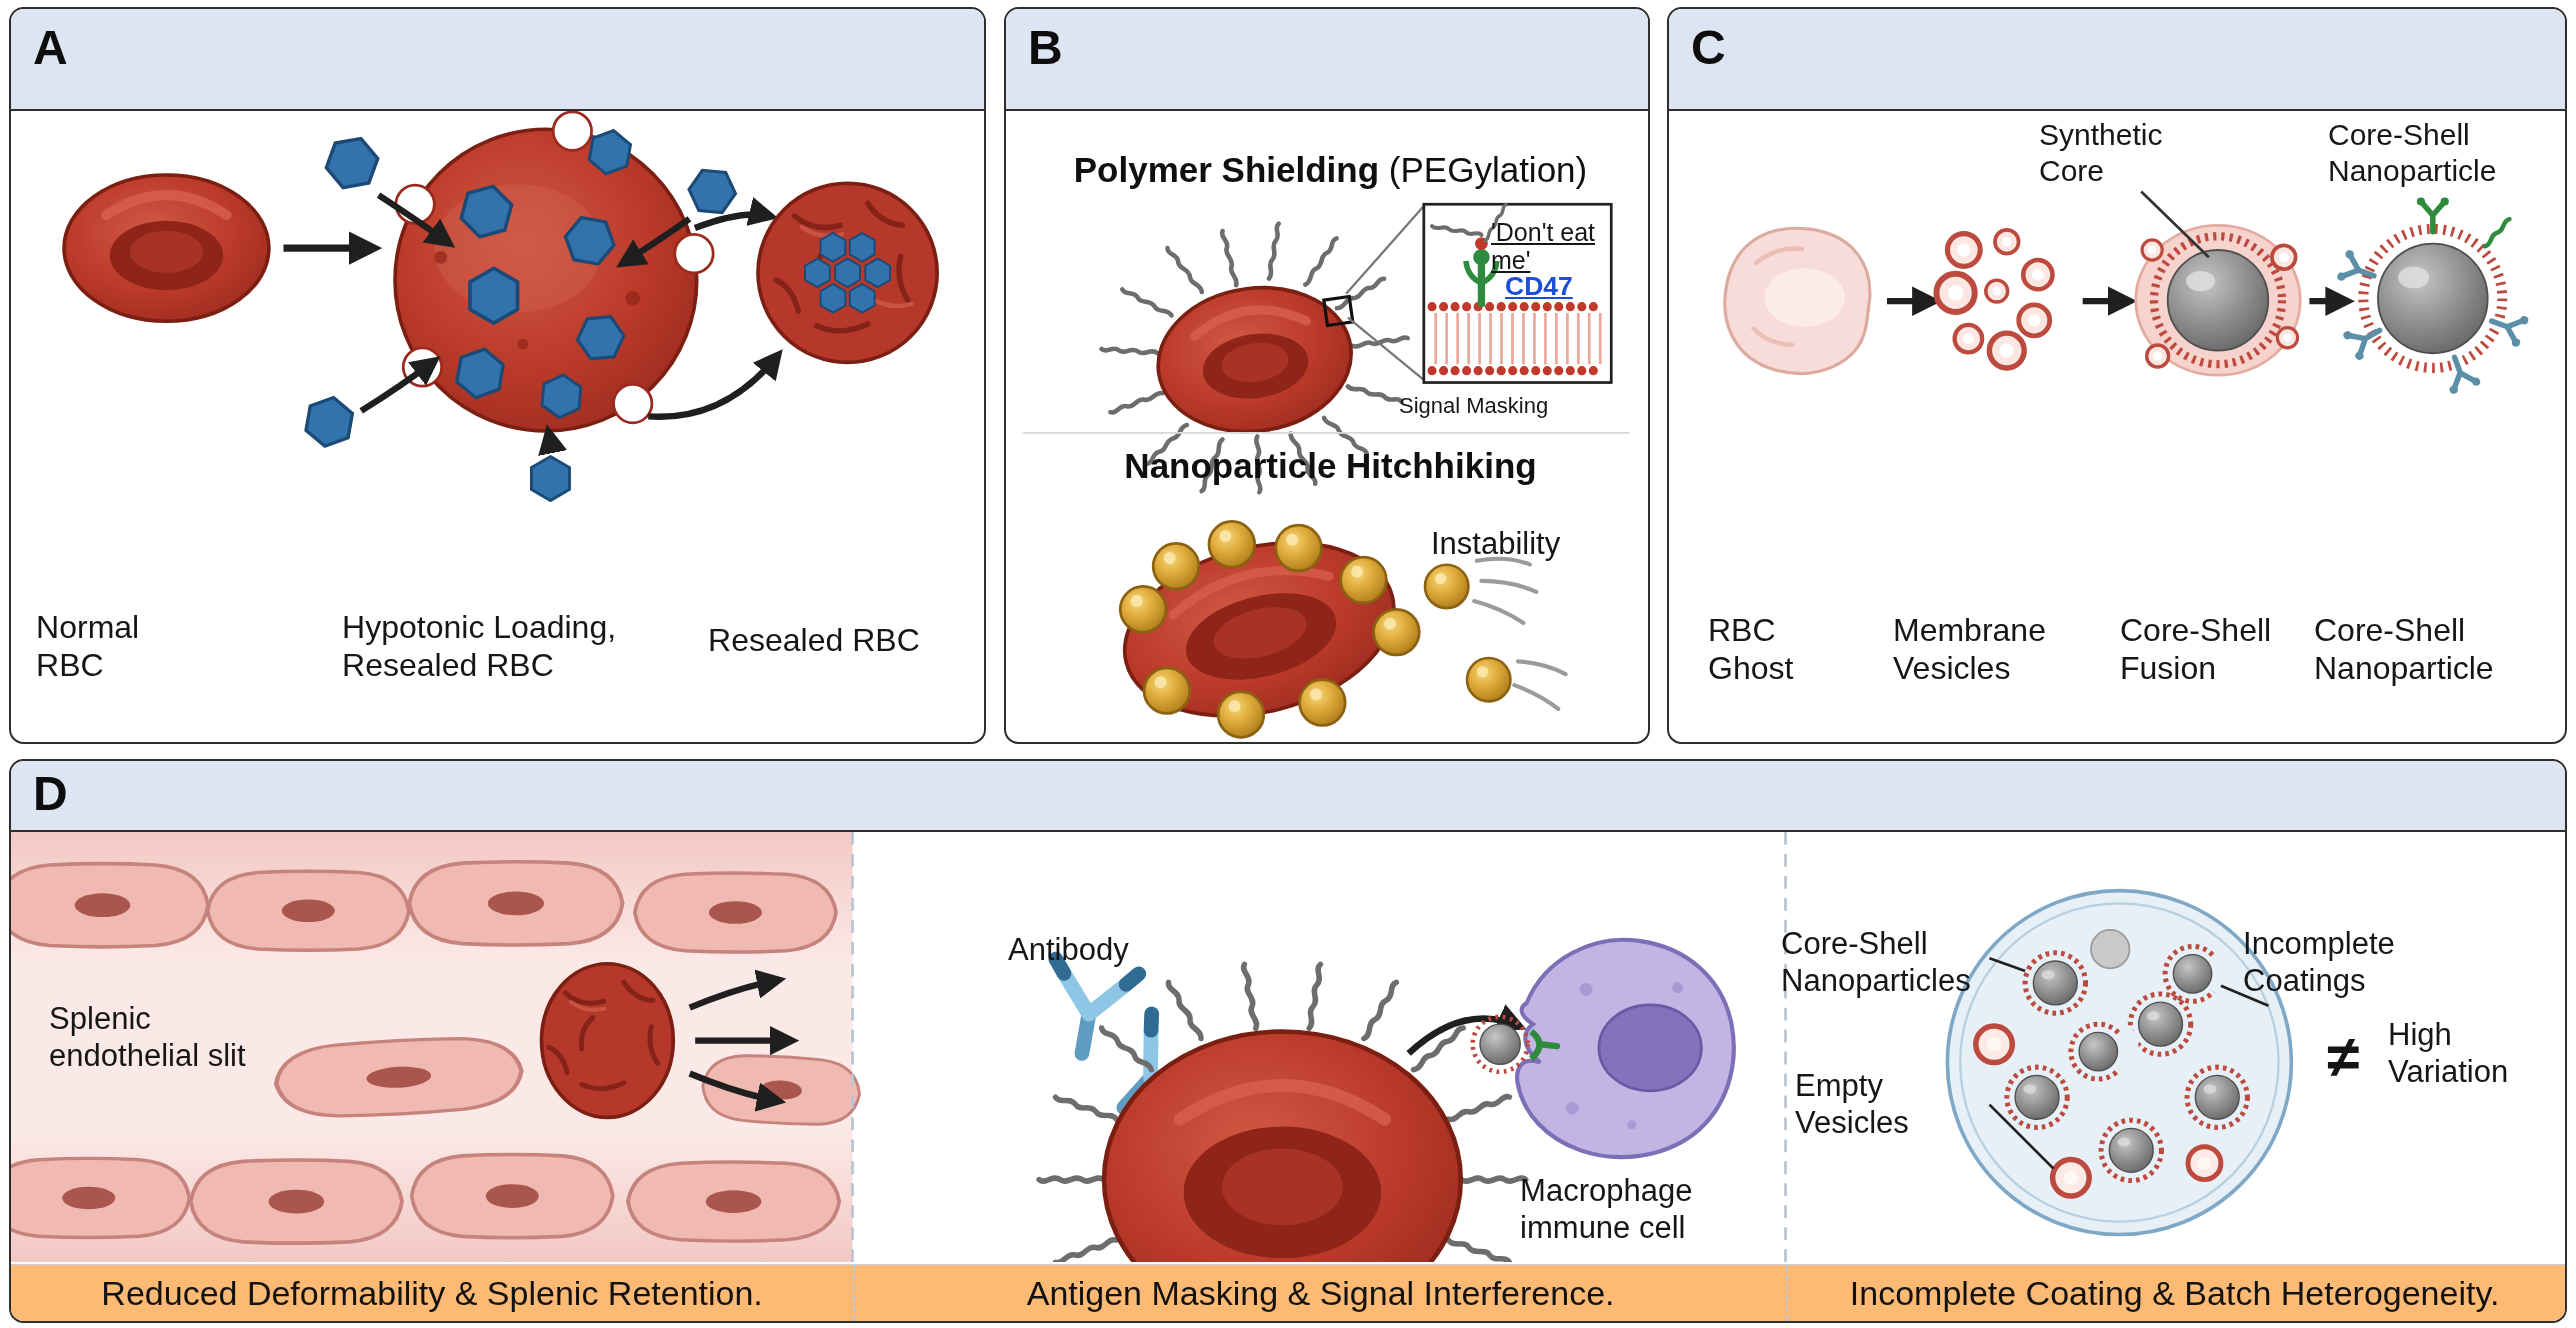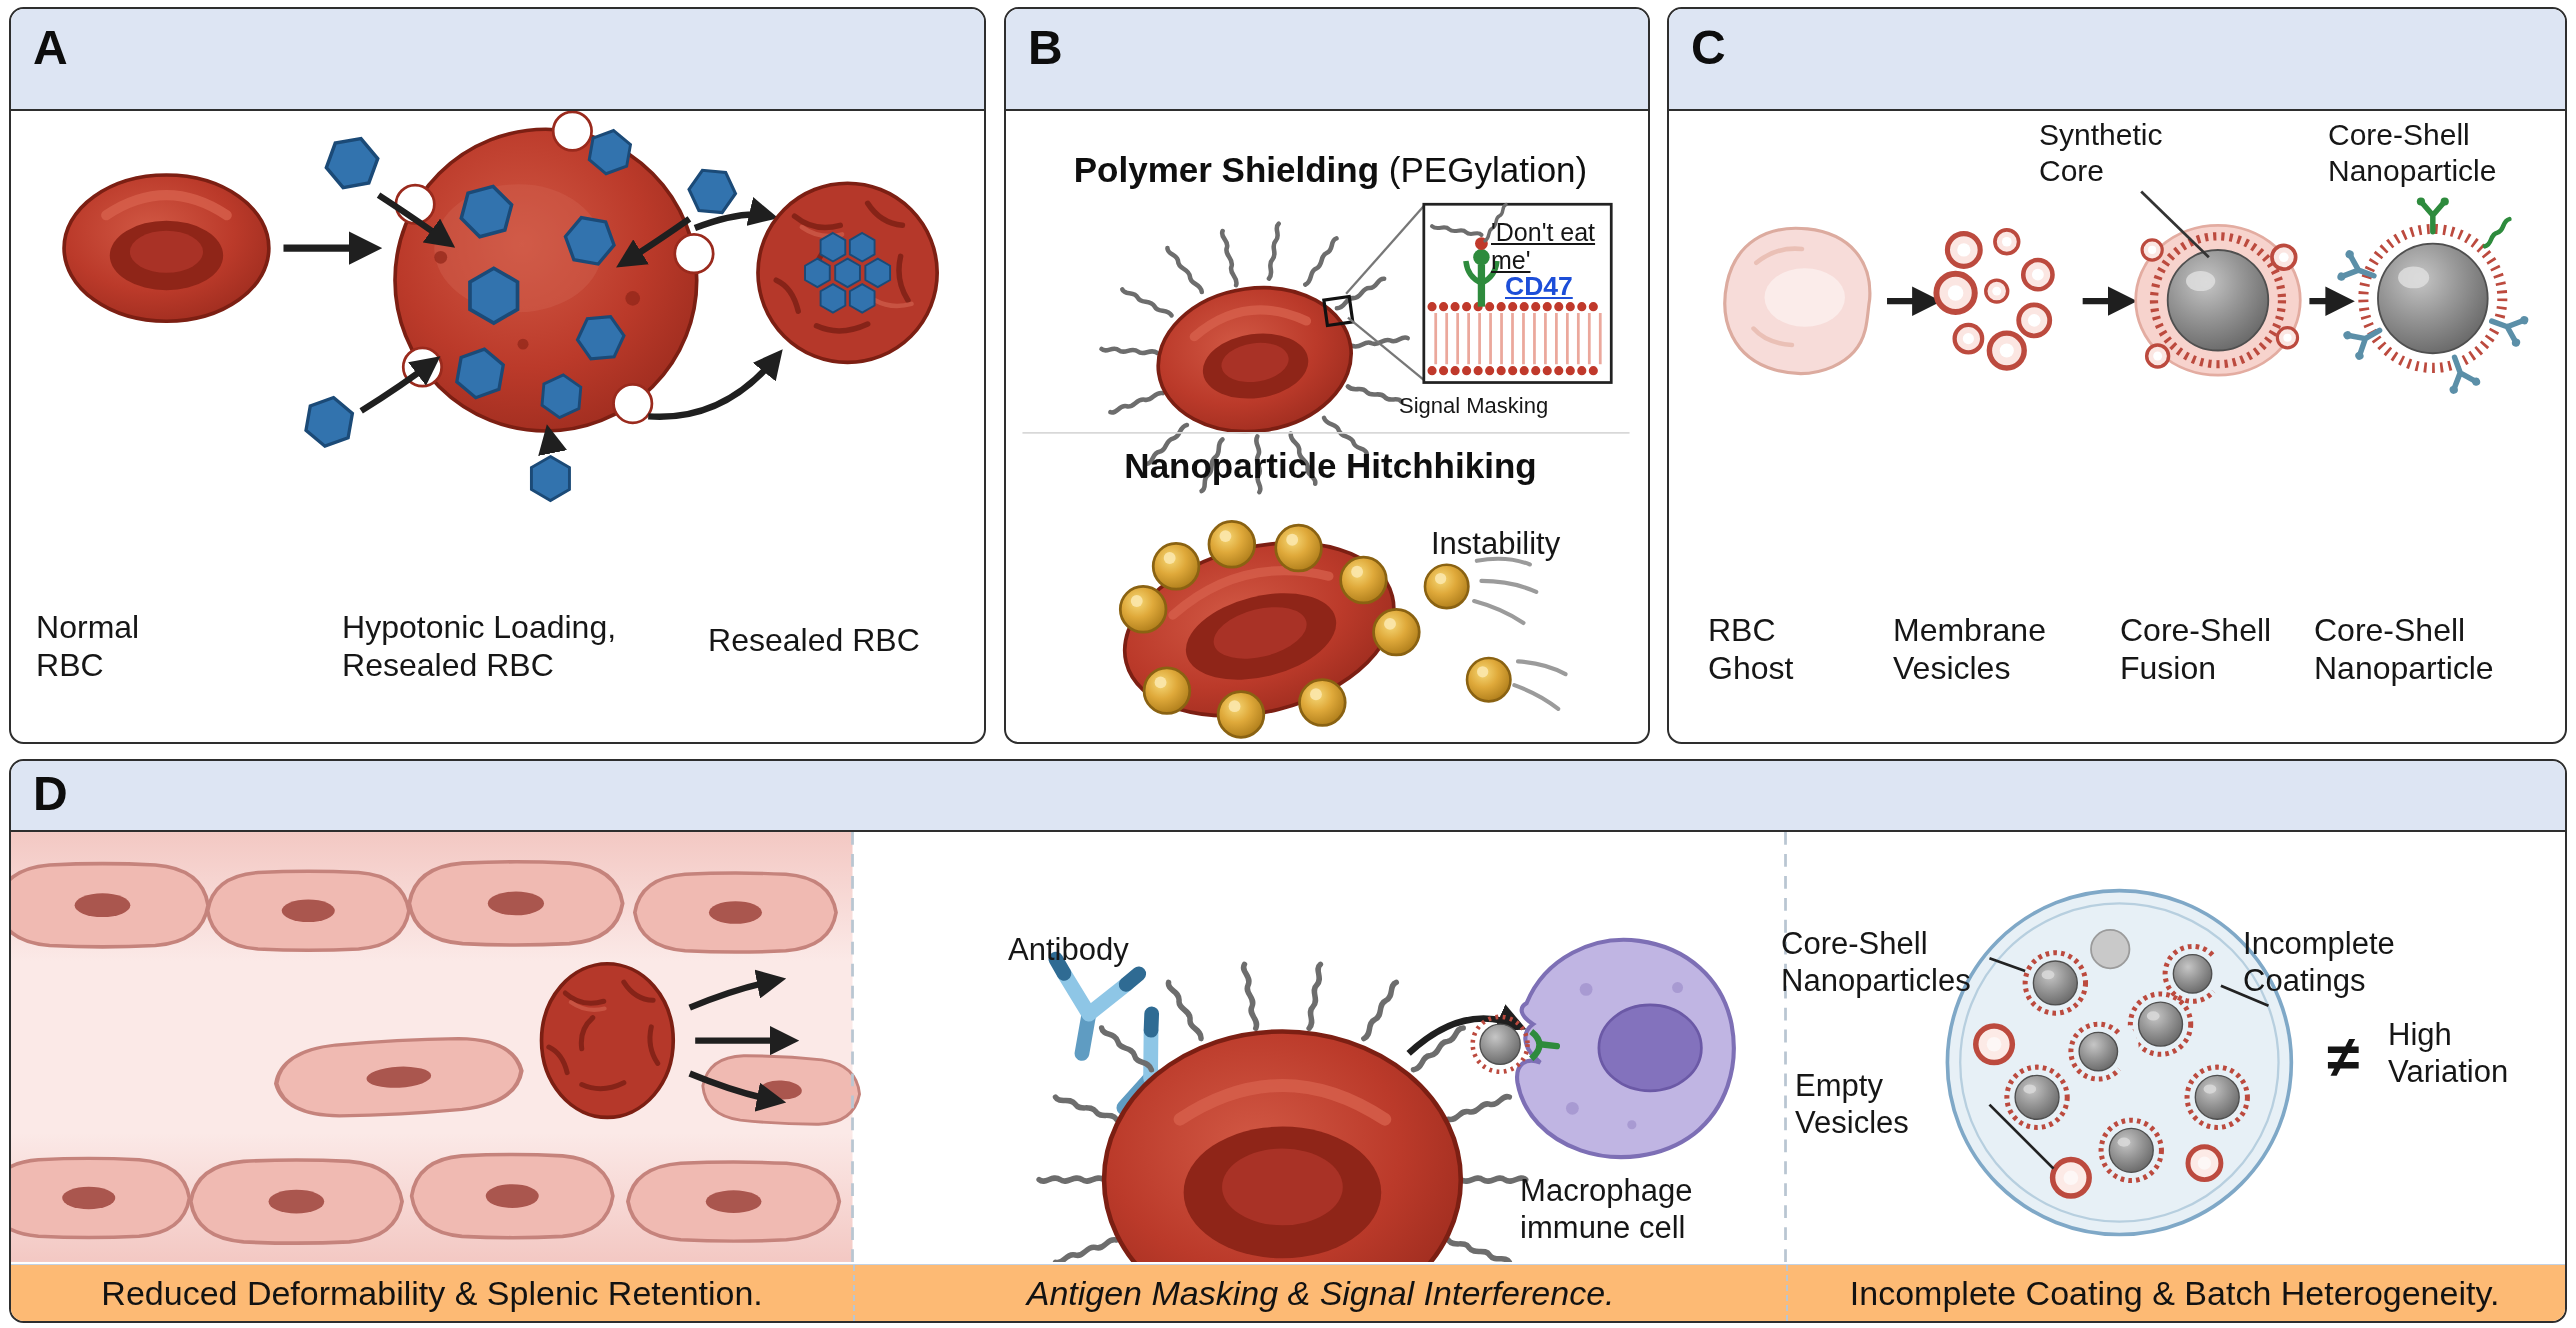--- a/index.html
+++ b/index.html
@@ -14,21 +14,21 @@
   .art{position:absolute;}
   .lbl{position:absolute;white-space:pre-line;font-size:32px;line-height:1.18;color:#161616;}
   .sm{font-size:25px;line-height:1.12;text-decoration:underline;}
   .bold{font-weight:700;}
   .green{color:#1d4ed8;font-weight:700;}
   .title{position:absolute;left:0;right:0;text-align:center;font-size:35px;color:#0f0f0f;margin-left:7px;}
   .neq{position:absolute;font-size:59px;font-weight:700;color:#141414;line-height:1;}
   .caption-row{position:absolute;left:0;right:0;bottom:0;height:57px;background:#fdba74;display:flex;border-top:1.8px solid #c2d2e4;}
   .cap{display:flex;align-items:center;justify-content:center;font-size:34px;color:#121212;}
   .cap1{width:842px;}
-  .cap2{width:933px;border-left:2.7px dashed #b9c6d2;font-style:italic;}
+  .cap2{width:933px;border-left:2.7px dashed #b9c6d2;}
   .cap3{width:775px;border-left:2.7px dashed #b9c6d2;}
 </style>
 </head>
 <body>
 
 <section class="panel" style="left:9.1px;top:7.3px;width:977px;height:737px">
   <div class="phead">
     <span class="pletter">A</span>
   </div>
   <svg class="art" style="left:0;top:102px" width="971" height="629" viewBox="0 0 1062 688">
@@ -460,20 +460,22 @@
       <use href="#vesD" transform="translate(2252,378)"></use>
       <use href="#vesD" transform="translate(2398,362) scale(0.9)"></use>
     </g>
     <g stroke="#222" stroke-width="3">
       <line x1="2163" y1="138" x2="2202" y2="152"></line>
       <line x1="2468" y1="190" x2="2416" y2="168"></line>
       <line x1="2163" y1="298" x2="2233" y2="368"></line>
     </g>
   </svg>
 
+  <div class="lbl" style="left:38px;top:240px;width:215px;font-size:31px">Splenic
+endothelial slit</div>
   <div class="lbl" style="left:997px;top:171px;width:183px;font-size:31px">Antibody</div>
   <div class="lbl" style="left:1509px;top:412px;width:256px;font-size:31px">Macrophage
 immune cell</div>
   <div class="lbl" style="left:1770px;top:165px;width:206px;font-size:31px">Core-Shell
 Nanoparticles</div>
   <div class="lbl" style="left:2232px;top:165px;width:210px;font-size:31px">Incomplete
 Coatings</div>
   <div class="lbl" style="left:1784px;top:307px;width:192px;font-size:31px">Empty
 Vesicles</div>
   <div class="neq" style="left:2316px;top:267px">≠</div>

